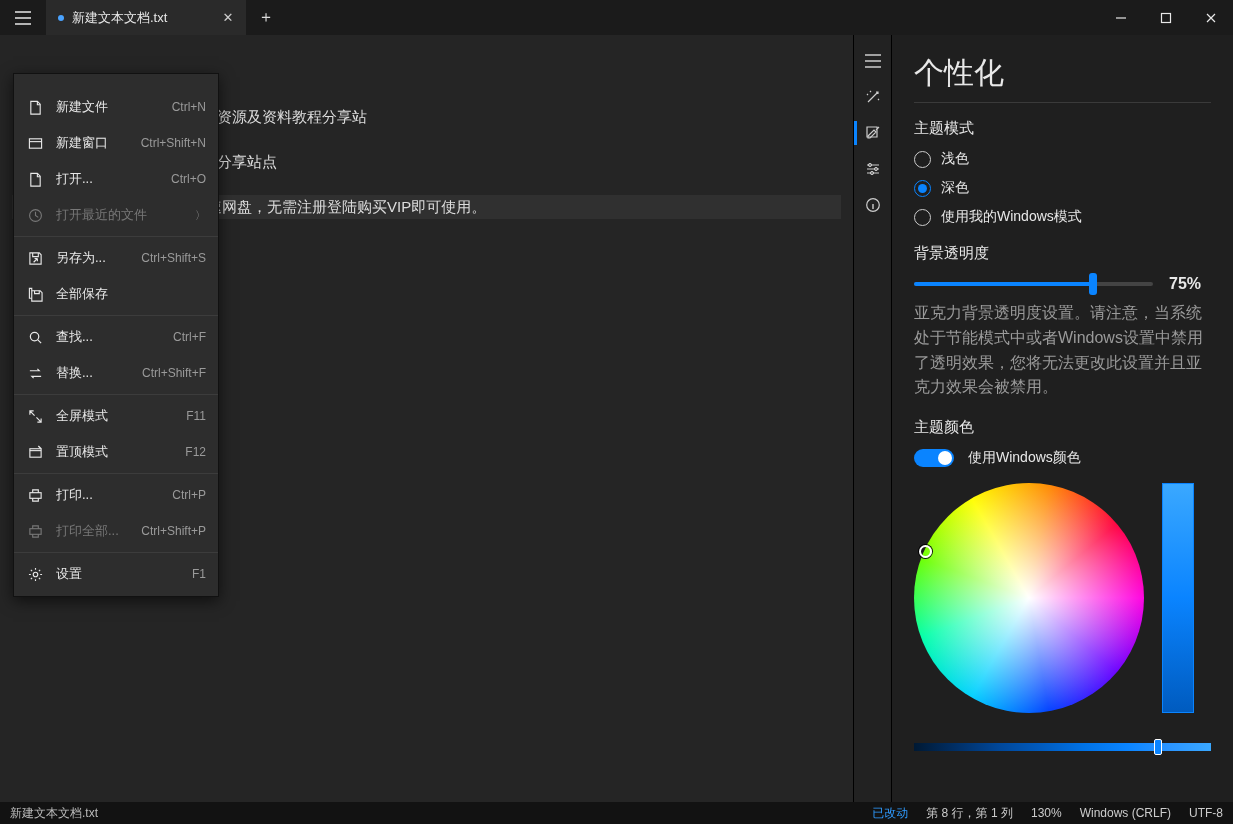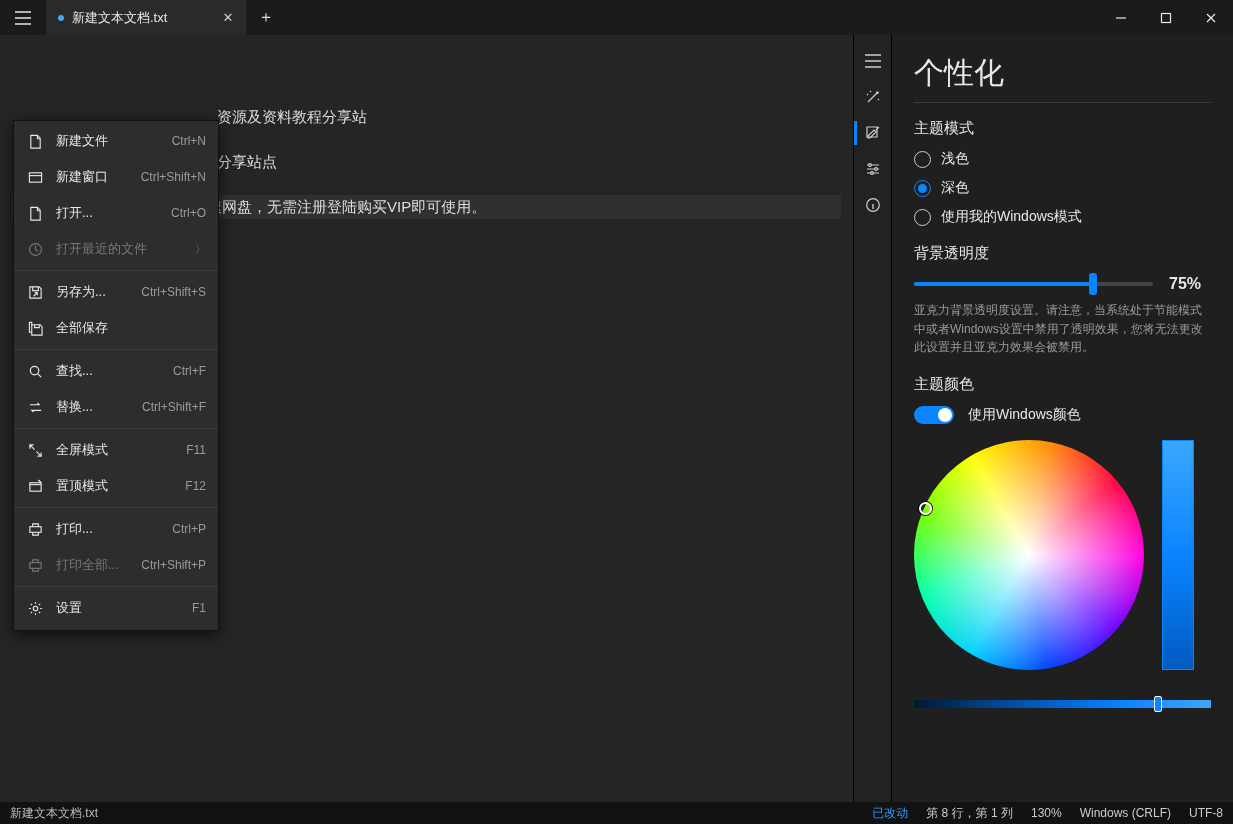--- a/index.html
+++ b/index.html
@@ -21,21 +21,21 @@
 .win-controls .ctl svg { stroke:#e8e8e8; fill:none; }
 
 
 .body { flex:1; display:flex; min-height:0; }
 .editor-wrap { flex:1; position:relative; background:#252525; overflow:hidden; }
 .editor { position:absolute; inset:0; padding:14px 12px 0 12px; font-size:15px; line-height:1.65; color:#ddd; }
 .editor .para { margin-bottom:20px; white-space:pre-wrap; }
 .editor .caret-line { background:rgba(255,255,255,0.05); display:inline-block; width:100%; padding:0; }
 
 
-.menu { position:absolute; left:13px; top:38px; width:206px; background:#2d2d2d; box-shadow:0 4px 14px rgba(0,0,0,0.6); z-index:40; padding:2px 0 4px 0; border:1px solid #111;margin-top:47px;}
+.menu { position:absolute; left:13px; top:38px; width:206px; background:#2d2d2d; box-shadow:0 4px 14px rgba(0,0,0,0.6); z-index:40; padding:15px 0 4px 0; border:1px solid #111;}
 .menu .item { height:36px; display:flex; align-items:center; padding:0 12px; gap:12px; cursor:pointer; }
 .menu .item.disabled { color:#777; cursor:default; }
 .menu .item .ic { width:18px; display:flex; align-items:center; justify-content:center; color:inherit; }
 .menu .item .lbl { flex:none; }
 .menu .item .sc { margin-left:auto; font-size:12px; color:#9a9a9a; }
 .menu .item .sub { margin-left:auto; color:#888; font-size:11px;}
 .menu .sep { height:1px; background:#3c3c3c; margin:3px 0; }
 
 
 .iconstrip { width:38px; background:#222; display:flex; flex-direction:column; align-items:center; padding-top:8px; gap:0; border-left:1px solid #000;}
@@ -52,21 +52,21 @@
 .radio { width:17px; height:17px; border:1.5px solid #ccc; border-radius:50%; display:flex; align-items:center; justify-content:center; flex:none;}
 .radio.checked .inner { width:9px; height:9px; border-radius:50%; background:#e8e8e8; }
 .radio.checked { border-color:#0a84ff; }
 .radio.checked .inner { background:#0a84ff; }
 
 .slider-row { display:flex; align-items:center; gap:16px; }
 .slider { flex:1; height:4px; background:#444; position:relative; border-radius:2px;}
 .slider .fill { position:absolute; left:0; top:0; bottom:0; width:75%; background:#0a84ff; border-radius:2px;}
 .slider .thumb { position:absolute; left:75%; top:50%; width:8px; height:22px; background:#0a84ff; border-radius:3px; transform:translate(-50%,-50%); }
 .slider-val { font-size:16px; min-width:42px; text-align:left;font-weight:bold; }
-.note { font-size:12px; color:#9a9a9a; line-height:1.55; margin-top:8px;}
+.note { font-size:16px; color:#9a9a9a; line-height:1.55; margin-top:8px;}
 
 .toggle-row { display:flex; align-items:center; gap:14px; font-size:14px;}
 .toggle { width:40px; height:18px; border-radius:10px; background:#0a84ff; position:relative; cursor:pointer; }
 .toggle .knob { position:absolute; right:2px; top:2px; width:14px; height:14px; border-radius:50%; background:#fff; }
 
 .colorwheel-wrap { display:flex; gap:18px; margin-top:16px; align-items:flex-start;}
 .colorwheel { width:230px; height:230px; border-radius:50%; position:relative;
   background:conic-gradient(from 90deg, #ff00e0,#6a00ff,#0040ff,#00d0ff,#00ffa8,#6aff00,#fffe00,#ff8a00,#ff0040,#ff00e0);
 }
 .colorwheel::after { content:""; position:absolute; inset:0; border-radius:50%; background:radial-gradient(circle,#ffffff 0%,rgba(255,255,255,0) 72%);}

